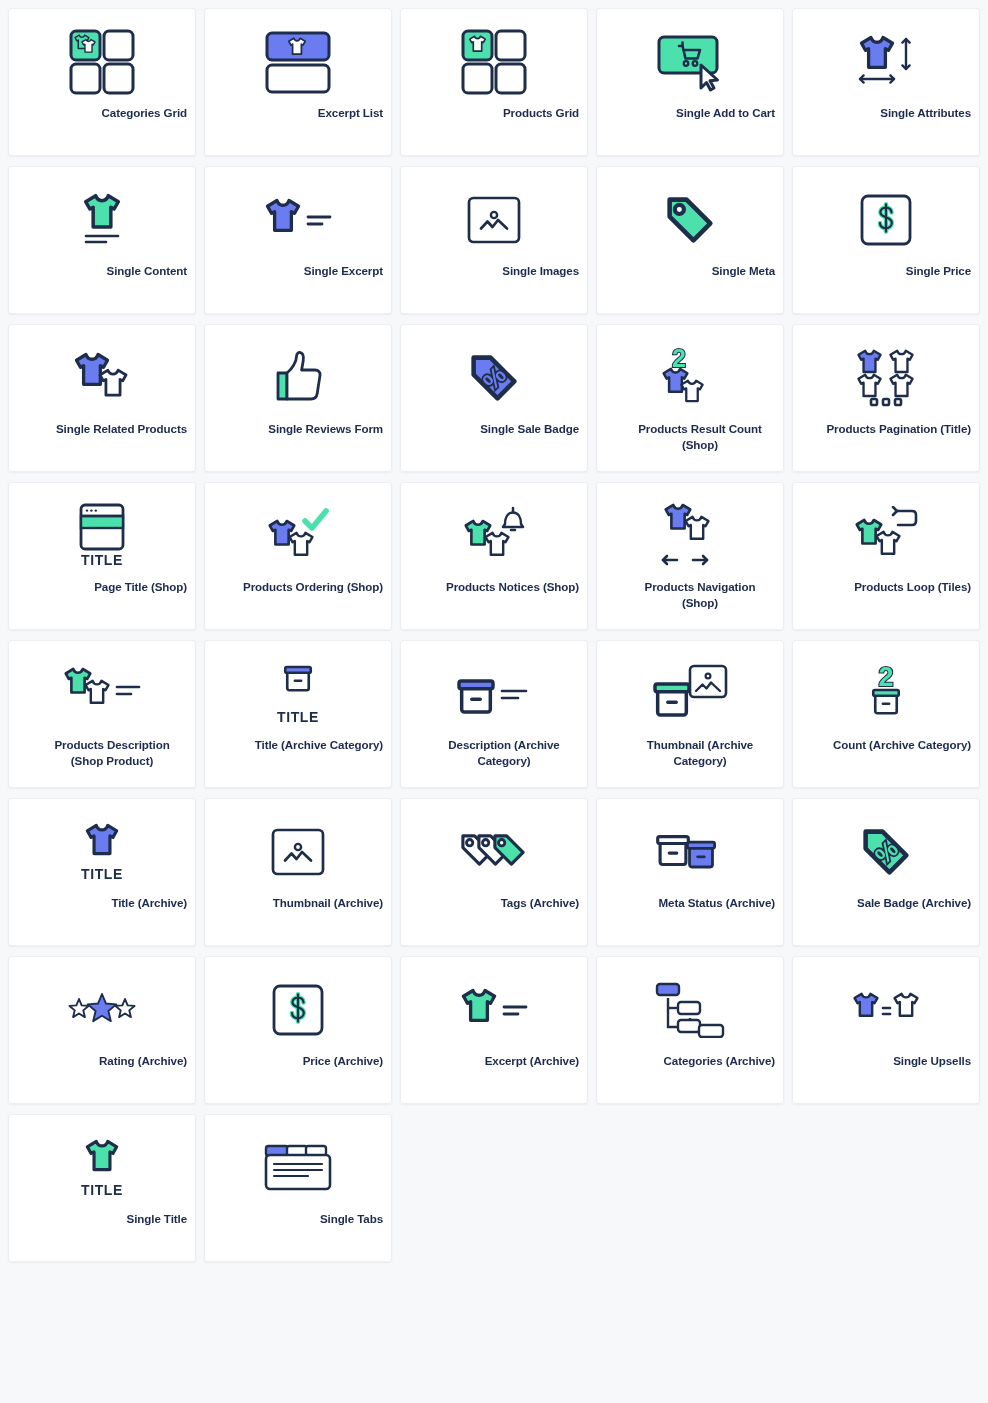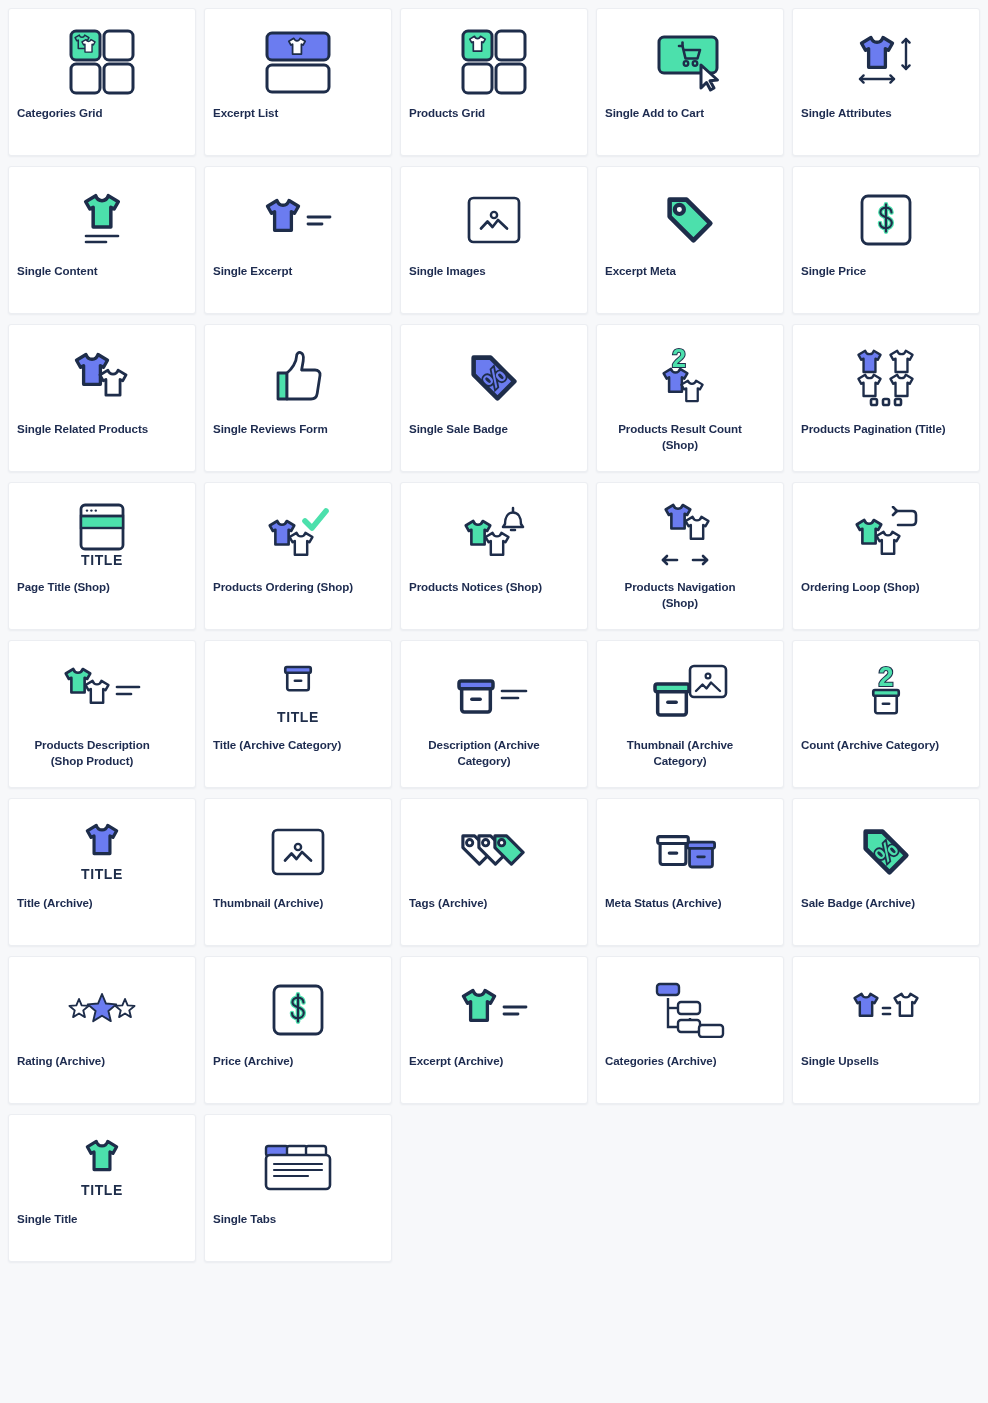--- a/index.html
+++ b/index.html
@@ -18,21 +18,21 @@
 
   .card {
     background: #ffffff;
     border: 1px solid #eceef2;
     border-radius: 3px;
     box-shadow: 0 1px 2px rgba(25,40,70,0.055);
     min-height: 148px;
     padding: 14px 8px 12px 8px;
     display: flex;
     flex-direction: column;
-    align-items: flex-start;
+    align-items: flex-end;
     justify-content: flex-start;
   }
 
   .icon-wrap {
     height: 78px;
     width: 100%;
     display: flex;
     align-items: center;
     justify-content: center;
   }
@@ -169,21 +169,21 @@
     </div>
     <div class="card">
       <div class="icon-wrap">
         <svg width="58" height="58" viewBox="0 0 58 58">
           <g transform="translate(3,3) scale(2.1666666666666665)">
     <path d="M2.6 2.6 L10.4 2.6 L21.4 13.6 L13.6 21.4 L2.6 10.4 Z" fill="#4ce0ac" stroke="#1e2d4a" stroke-width="2.1" stroke-linejoin="round"></path>
     <circle cx="7.1" cy="7.1" r="2.1" fill="#ffffff" stroke="#1e2d4a" stroke-width="1.9"></circle>
   </g>
         </svg>
       </div>
-      <div class="card-label">Excerpt Meta</div>
+      <div class="card-label">Single Meta</div>
     </div>
     <div class="card">
       <div class="icon-wrap">
         <svg width="54" height="54" viewBox="0 0 54 54">
     <rect x="3" y="3" width="48" height="48" rx="6" fill="none" stroke="#1e2d4a" stroke-width="2.8"></rect>
     <g stroke="#1e2d4a" stroke-width="2.2" fill="none" stroke-linecap="round" stroke-linejoin="round">
       <path d="M32.5 19.5 C32.5 16.3 30 14.6 27 14.6 C23.8 14.6 21.4 16.4 21.4 19.3 C21.4 25.6 32.8 22.9 32.8 29.8 C32.8 33.1 30 35.2 27 35.2 C23.5 35.2 21 33.2 21 30" stroke="#4ce0ac" stroke-width="4.6"></path>
       <path d="M27 11.4 L27 38.6" stroke="#4ce0ac" stroke-width="4.6"></path>
       <path d="M32.5 19.5 C32.5 16.3 30 14.6 27 14.6 C23.8 14.6 21.4 16.4 21.4 19.3 C21.4 25.6 32.8 22.9 32.8 29.8 C32.8 33.1 30 35.2 27 35.2 C23.5 35.2 21 33.2 21 30"></path>
       <path d="M27 11.4 L27 38.6"></path>
@@ -340,21 +340,21 @@
         <path d="M41 9 L45 5 L41 1"></path>
       </g>
       <g transform="translate(2,12) scale(1.25)">
     <path d="M2.2 5.2 L8.2 1.6 C8.9 3.6 10.3 4.6 12 4.6 C13.7 4.6 15.1 3.6 15.8 1.6 L21.8 5.2 L19.3 9.6 L17.3 8.6 L17.3 20.4 L6.7 20.4 L6.7 8.6 L4.7 9.6 Z" fill="#4ce0ac" stroke="#1e2d4a" stroke-width="2.1" stroke-linejoin="round" stroke-linecap="round"></path>
   </g>
           <g transform="translate(22,24) scale(1.1666666666666667)">
     <path d="M2.2 5.2 L8.2 1.6 C8.9 3.6 10.3 4.6 12 4.6 C13.7 4.6 15.1 3.6 15.8 1.6 L21.8 5.2 L19.3 9.6 L17.3 8.6 L17.3 20.4 L6.7 20.4 L6.7 8.6 L4.7 9.6 Z" fill="#ffffff" stroke="#1e2d4a" stroke-width="2.1" stroke-linejoin="round" stroke-linecap="round"></path>
   </g>
     </svg>
       </div>
-      <div class="card-label">Ordering Loop (Shop)</div>
+      <div class="card-label">Products Loop (Tiles)</div>
     </div>
     <div class="card">
       <div class="icon-wrap">
         <svg width="82" height="58" viewBox="0 0 82 58">
       <g transform="translate(2,2) scale(1.25)">
     <path d="M2.2 5.2 L8.2 1.6 C8.9 3.6 10.3 4.6 12 4.6 C13.7 4.6 15.1 3.6 15.8 1.6 L21.8 5.2 L19.3 9.6 L17.3 8.6 L17.3 20.4 L6.7 20.4 L6.7 8.6 L4.7 9.6 Z" fill="#4ce0ac" stroke="#1e2d4a" stroke-width="2.1" stroke-linejoin="round" stroke-linecap="round"></path>
   </g>
           <g transform="translate(22,14) scale(1.1666666666666667)">
     <path d="M2.2 5.2 L8.2 1.6 C8.9 3.6 10.3 4.6 12 4.6 C13.7 4.6 15.1 3.6 15.8 1.6 L21.8 5.2 L19.3 9.6 L17.3 8.6 L17.3 20.4 L6.7 20.4 L6.7 8.6 L4.7 9.6 Z" fill="#ffffff" stroke="#1e2d4a" stroke-width="2.1" stroke-linejoin="round" stroke-linecap="round"></path>
   </g>

